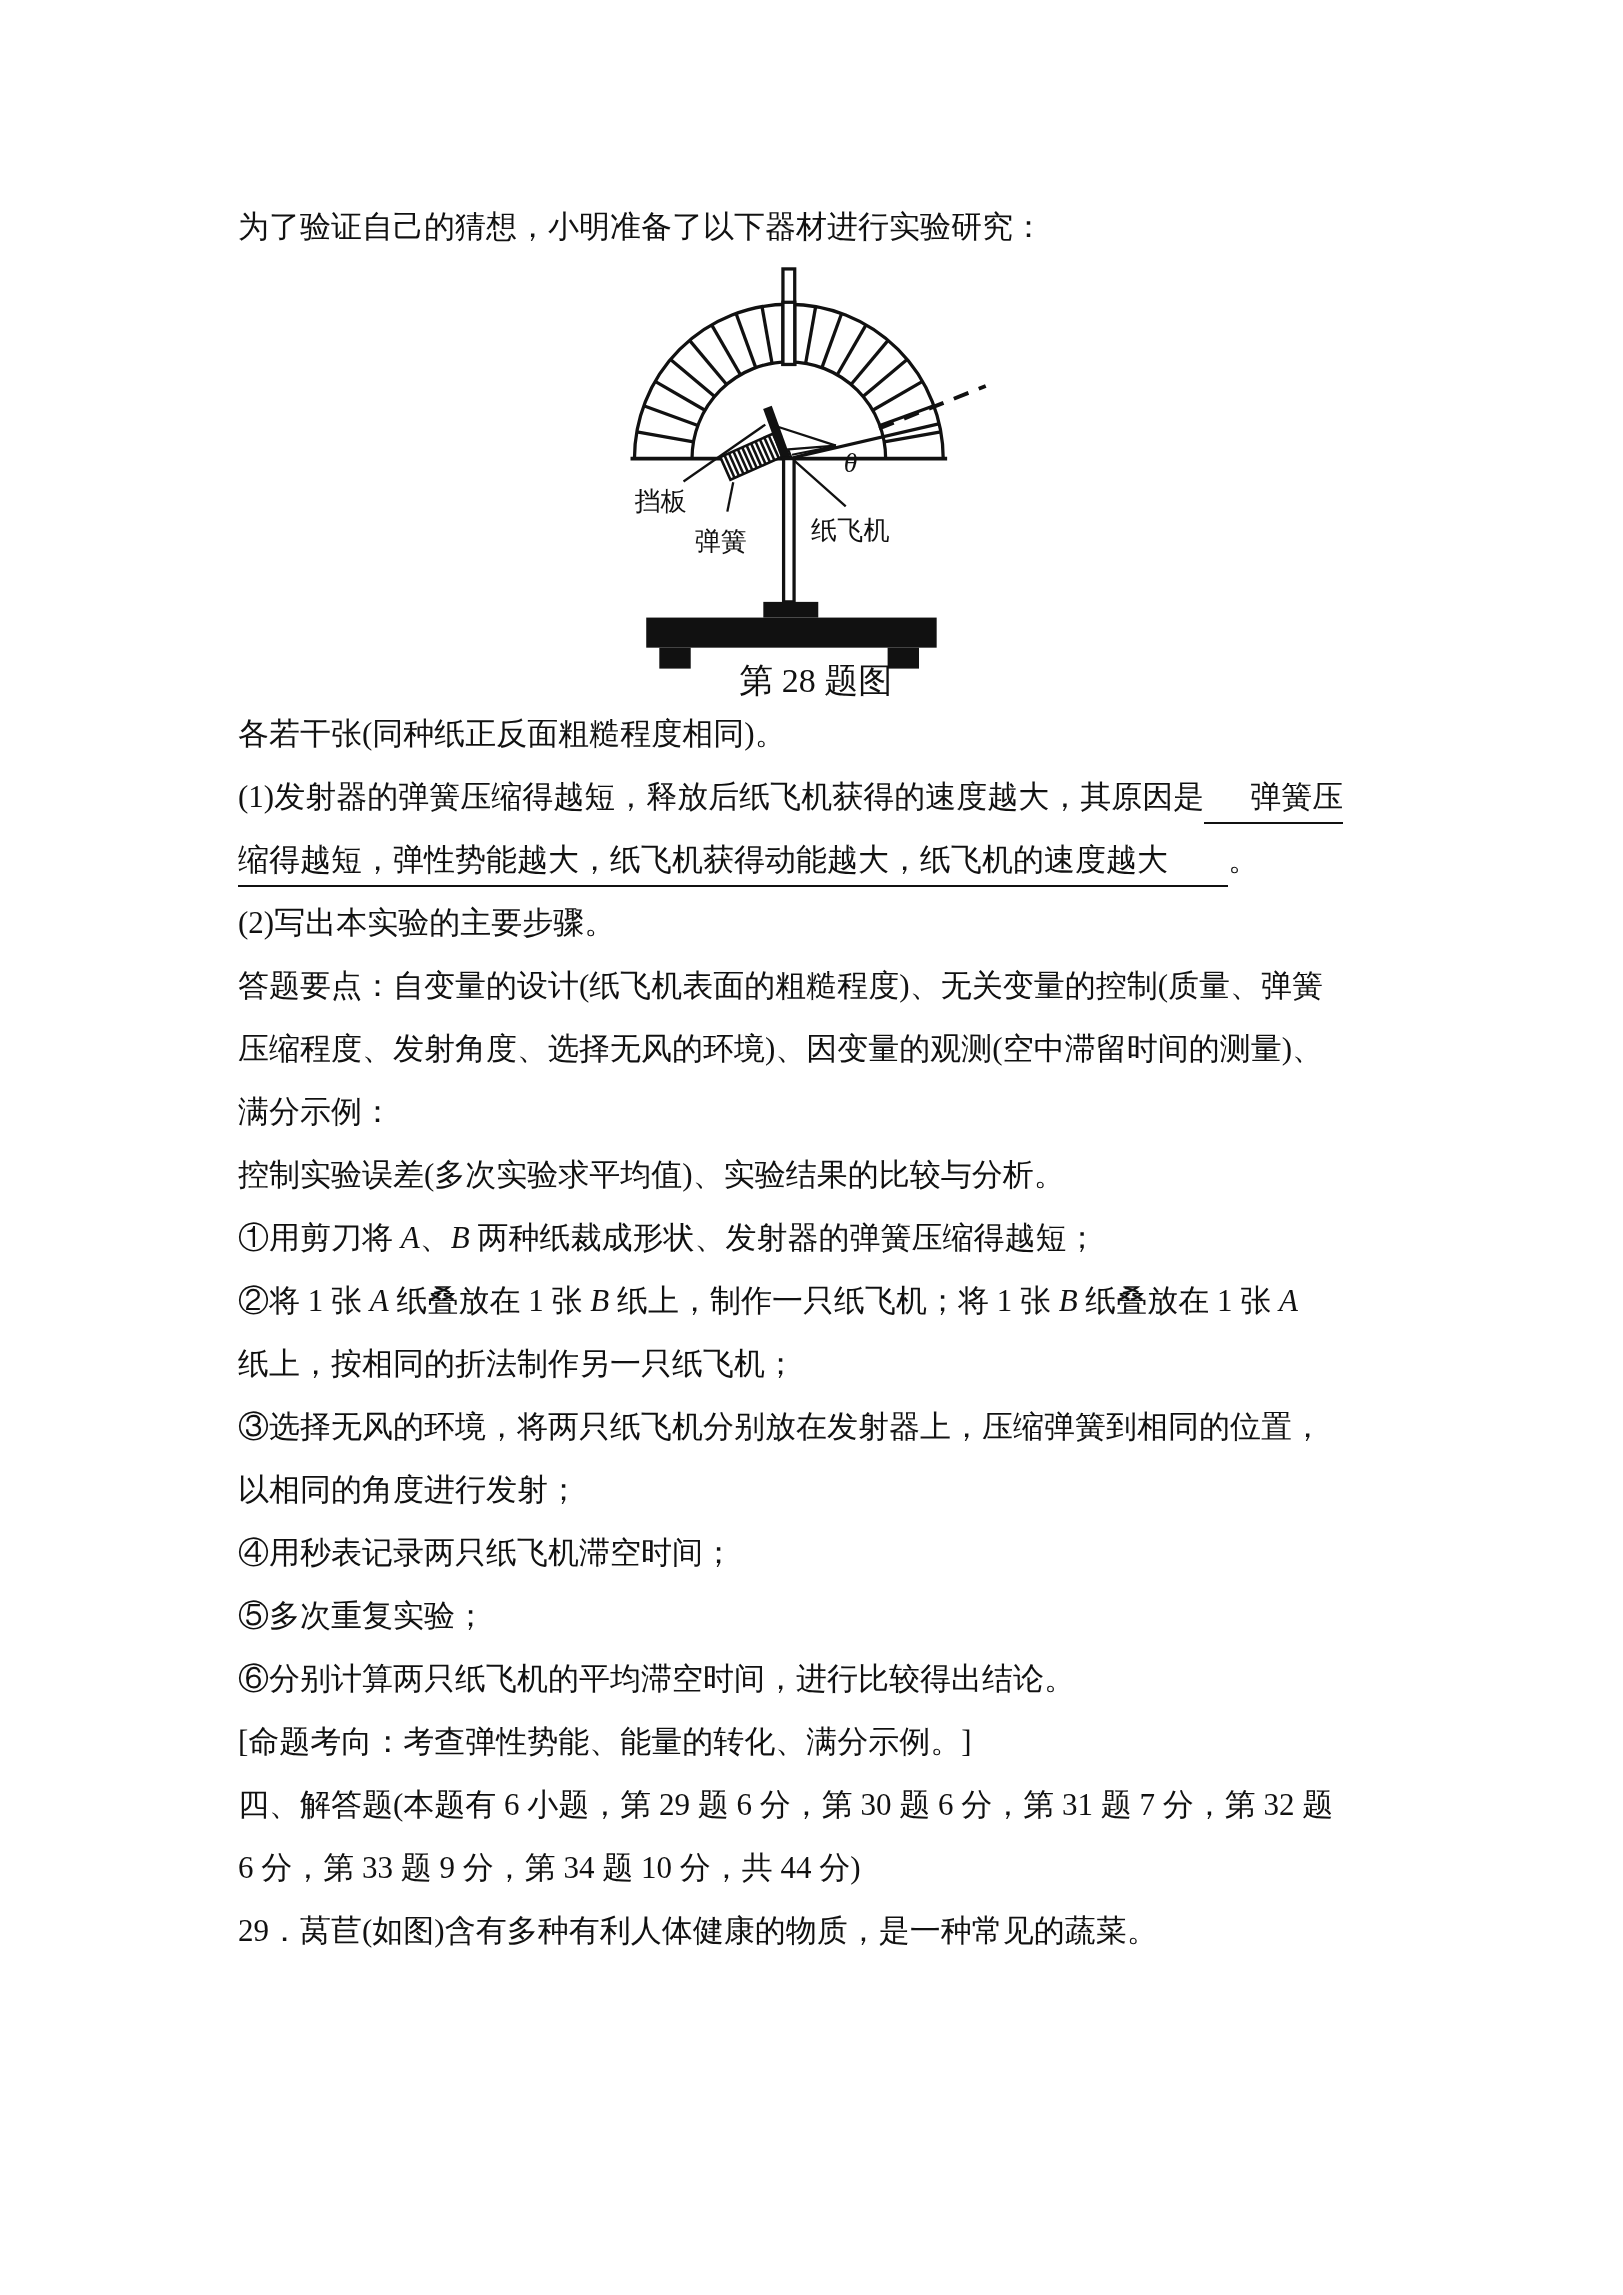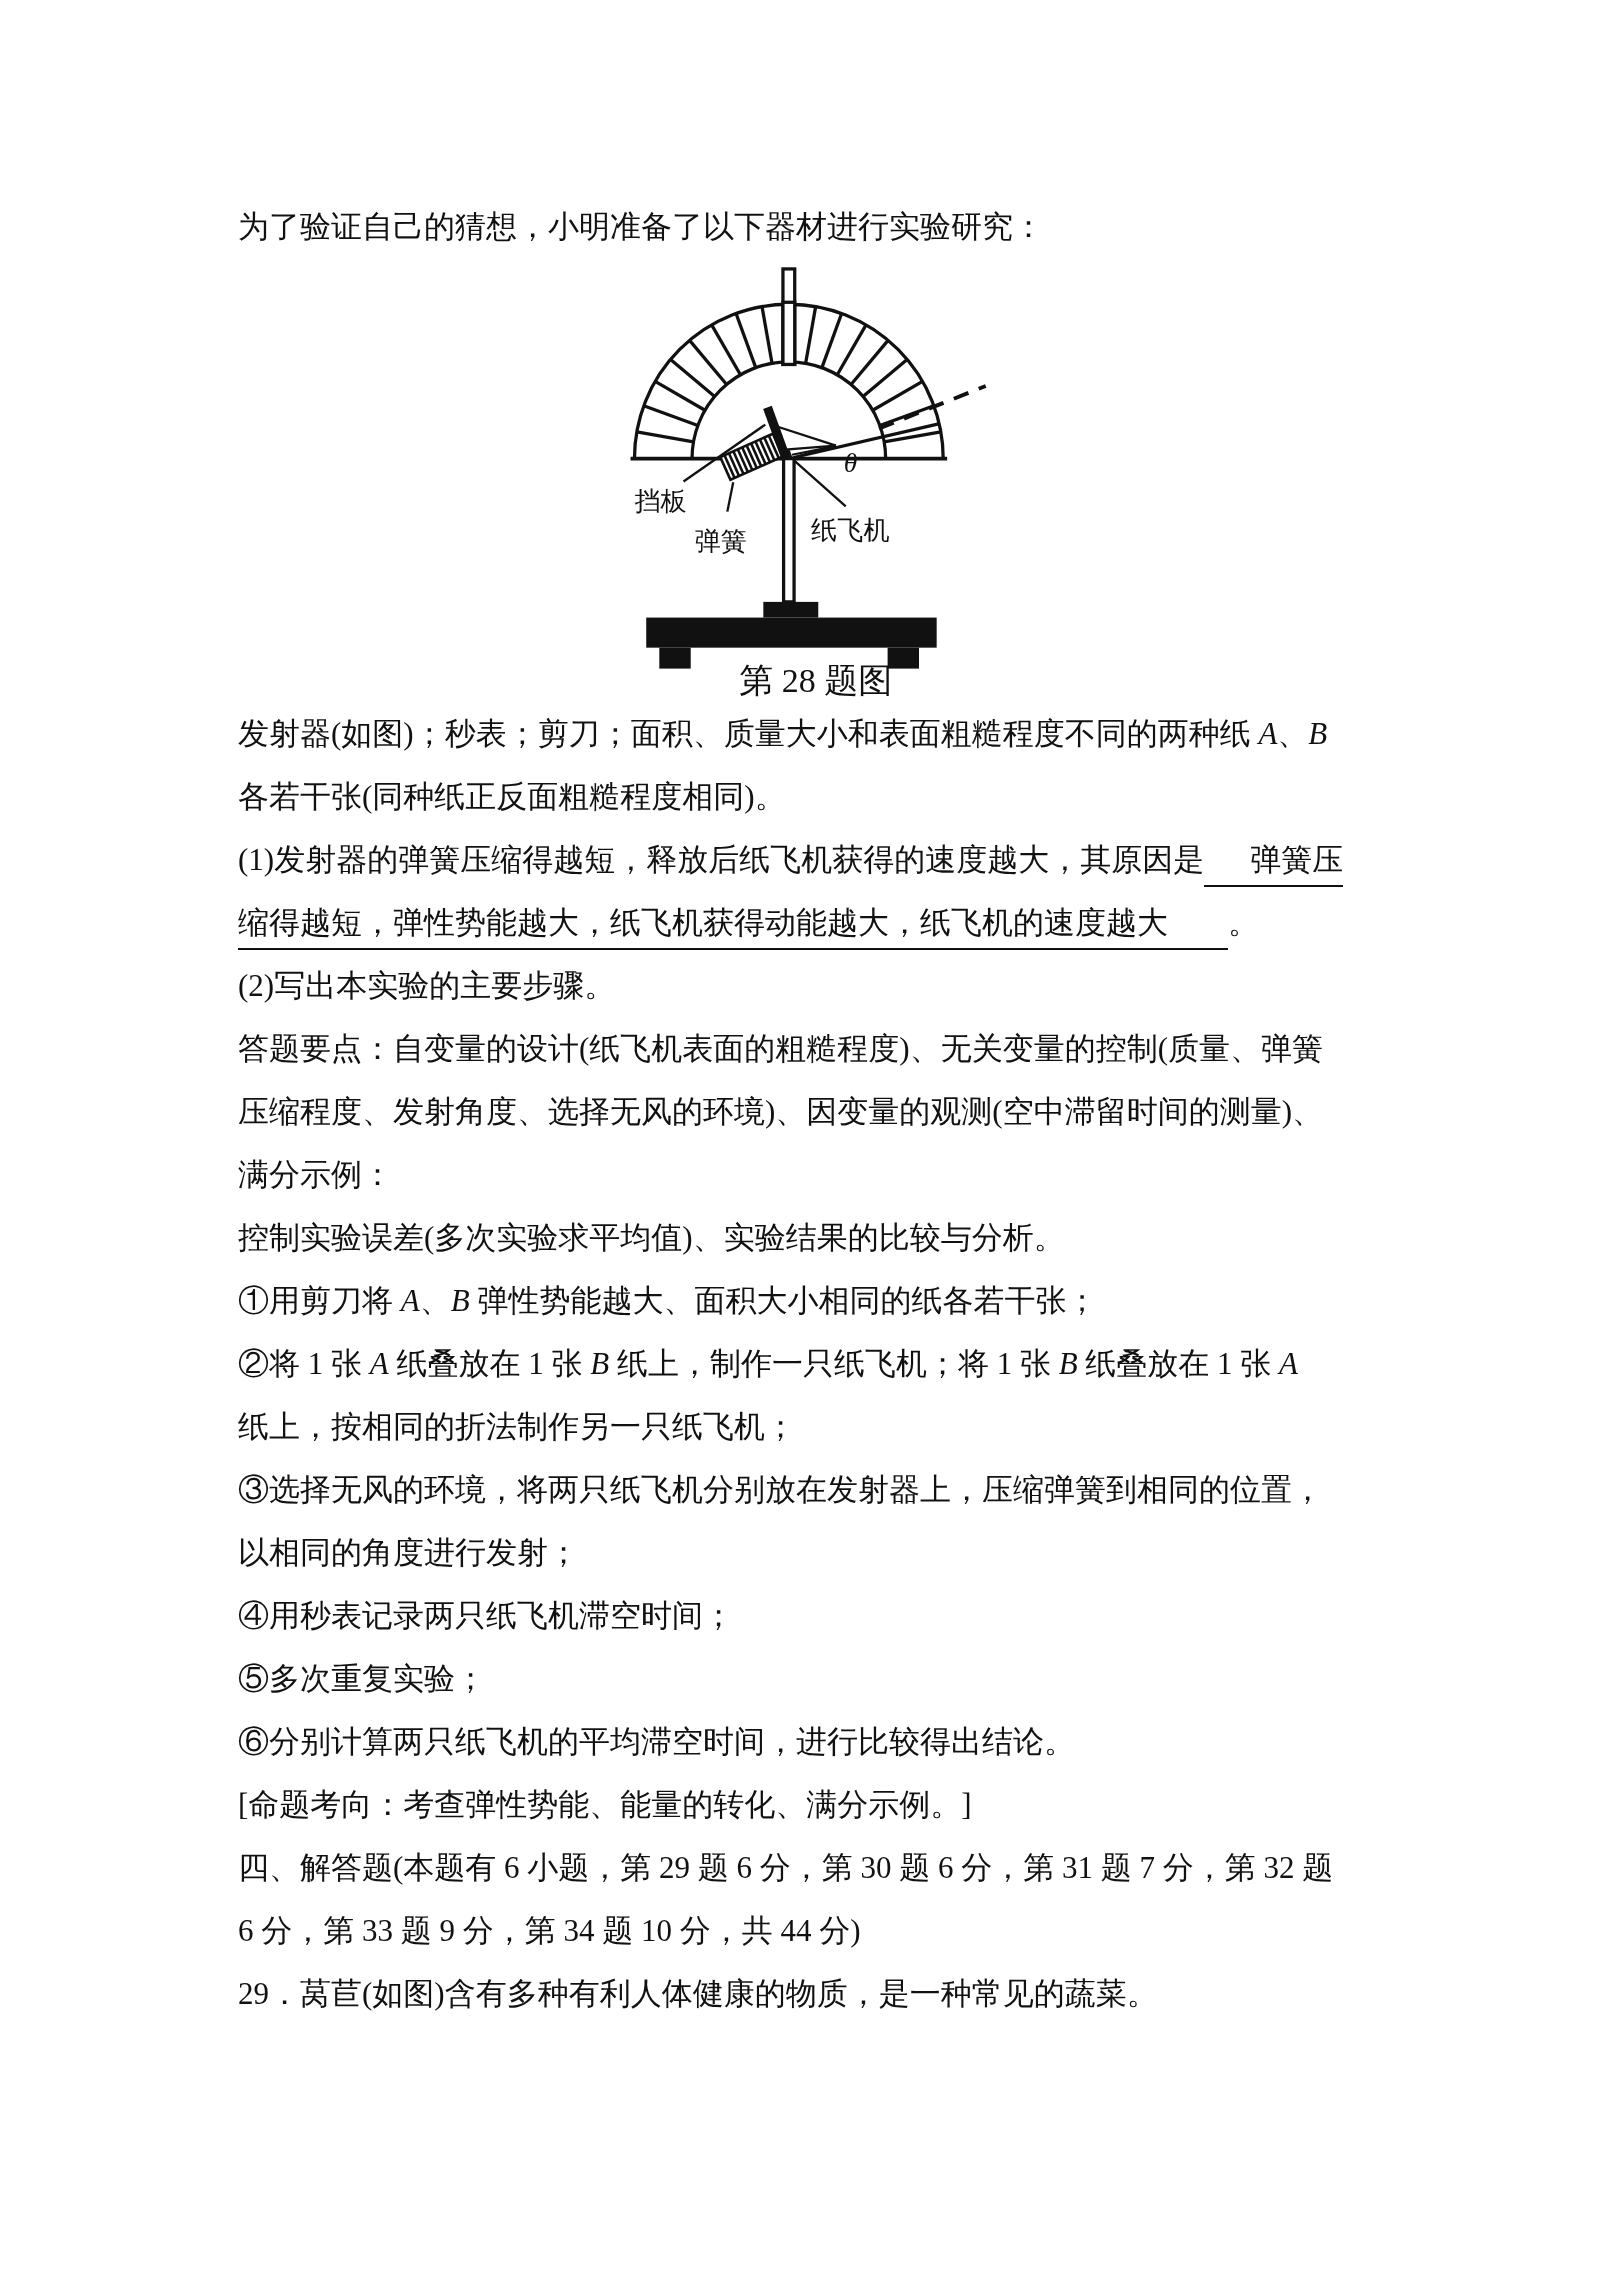--- a/index.html
+++ b/index.html
@@ -140,23 +140,20 @@
           <rect x="986" y="944" width="444" height="46"></rect>
           <rect x="1006" y="990" width="48" height="32"></rect>
           <rect x="1355" y="990" width="48" height="32"></rect>
         </g>
 
         <text x="1245" y="1058" text-anchor="middle" class="figcaption-text">第 28 题图</text>
       </svg>
     </div>
 
     <div class="ln">
-      <span>发射器(如图)；秒表；剪刀；面积、质量大小和表面粗糙程度不同的两种纸 </span><span class="i">A</span><span>、</span><span class="i">B</span>
-    </div>
-    <div class="ln">
       <span>各若干张(同种纸正反面粗糙程度相同)。</span>
     </div>
 
     <div class="ln">
       <span>(1)发射器的弹簧压缩得越短，释放后纸飞机获得的速度越大，其原因是</span><span class="ans"><span class="blk"></span><span>弹簧压</span></span>
     </div>
     <div class="ln">
       <span class="ans"><span>缩得越短，弹性势能越大，纸飞机获得动能越大，纸飞机的速度越大</span><span class="blk2"></span></span><span>。</span>
     </div>
 
@@ -172,21 +169,21 @@
     </div>
     <div class="ln">
       <span>满分示例：</span>
     </div>
 
     <div class="ln">
       <span>控制实验误差(多次实验求平均值)、实验结果的比较与分析。</span>
     </div>
 
     <div class="ln">
-      <span>①用剪刀将 </span><span class="i">A</span><span>、</span><span class="i">B</span><span> 弹性势能越大、面积大小相同的纸各若干张；</span>
+      <span>①用剪刀将 </span><span class="i">A</span><span>、</span><span class="i">B</span><span> 两种纸裁成形状、发射器的弹簧压缩得越短；</span>
     </div>
 
     <div class="ln">
       <span>②将 1 张 </span><span class="i">A</span><span> 纸叠放在 1 张 </span><span class="i">B</span><span> 纸上，制作一只纸飞机；将 1 张 </span><span class="i">B</span><span> 纸叠放在 1 张 </span><span class="i">A</span>
     </div>
     <div class="ln">
       <span>纸上，按相同的折法制作另一只纸飞机；</span>
     </div>
 
     <div class="ln">

